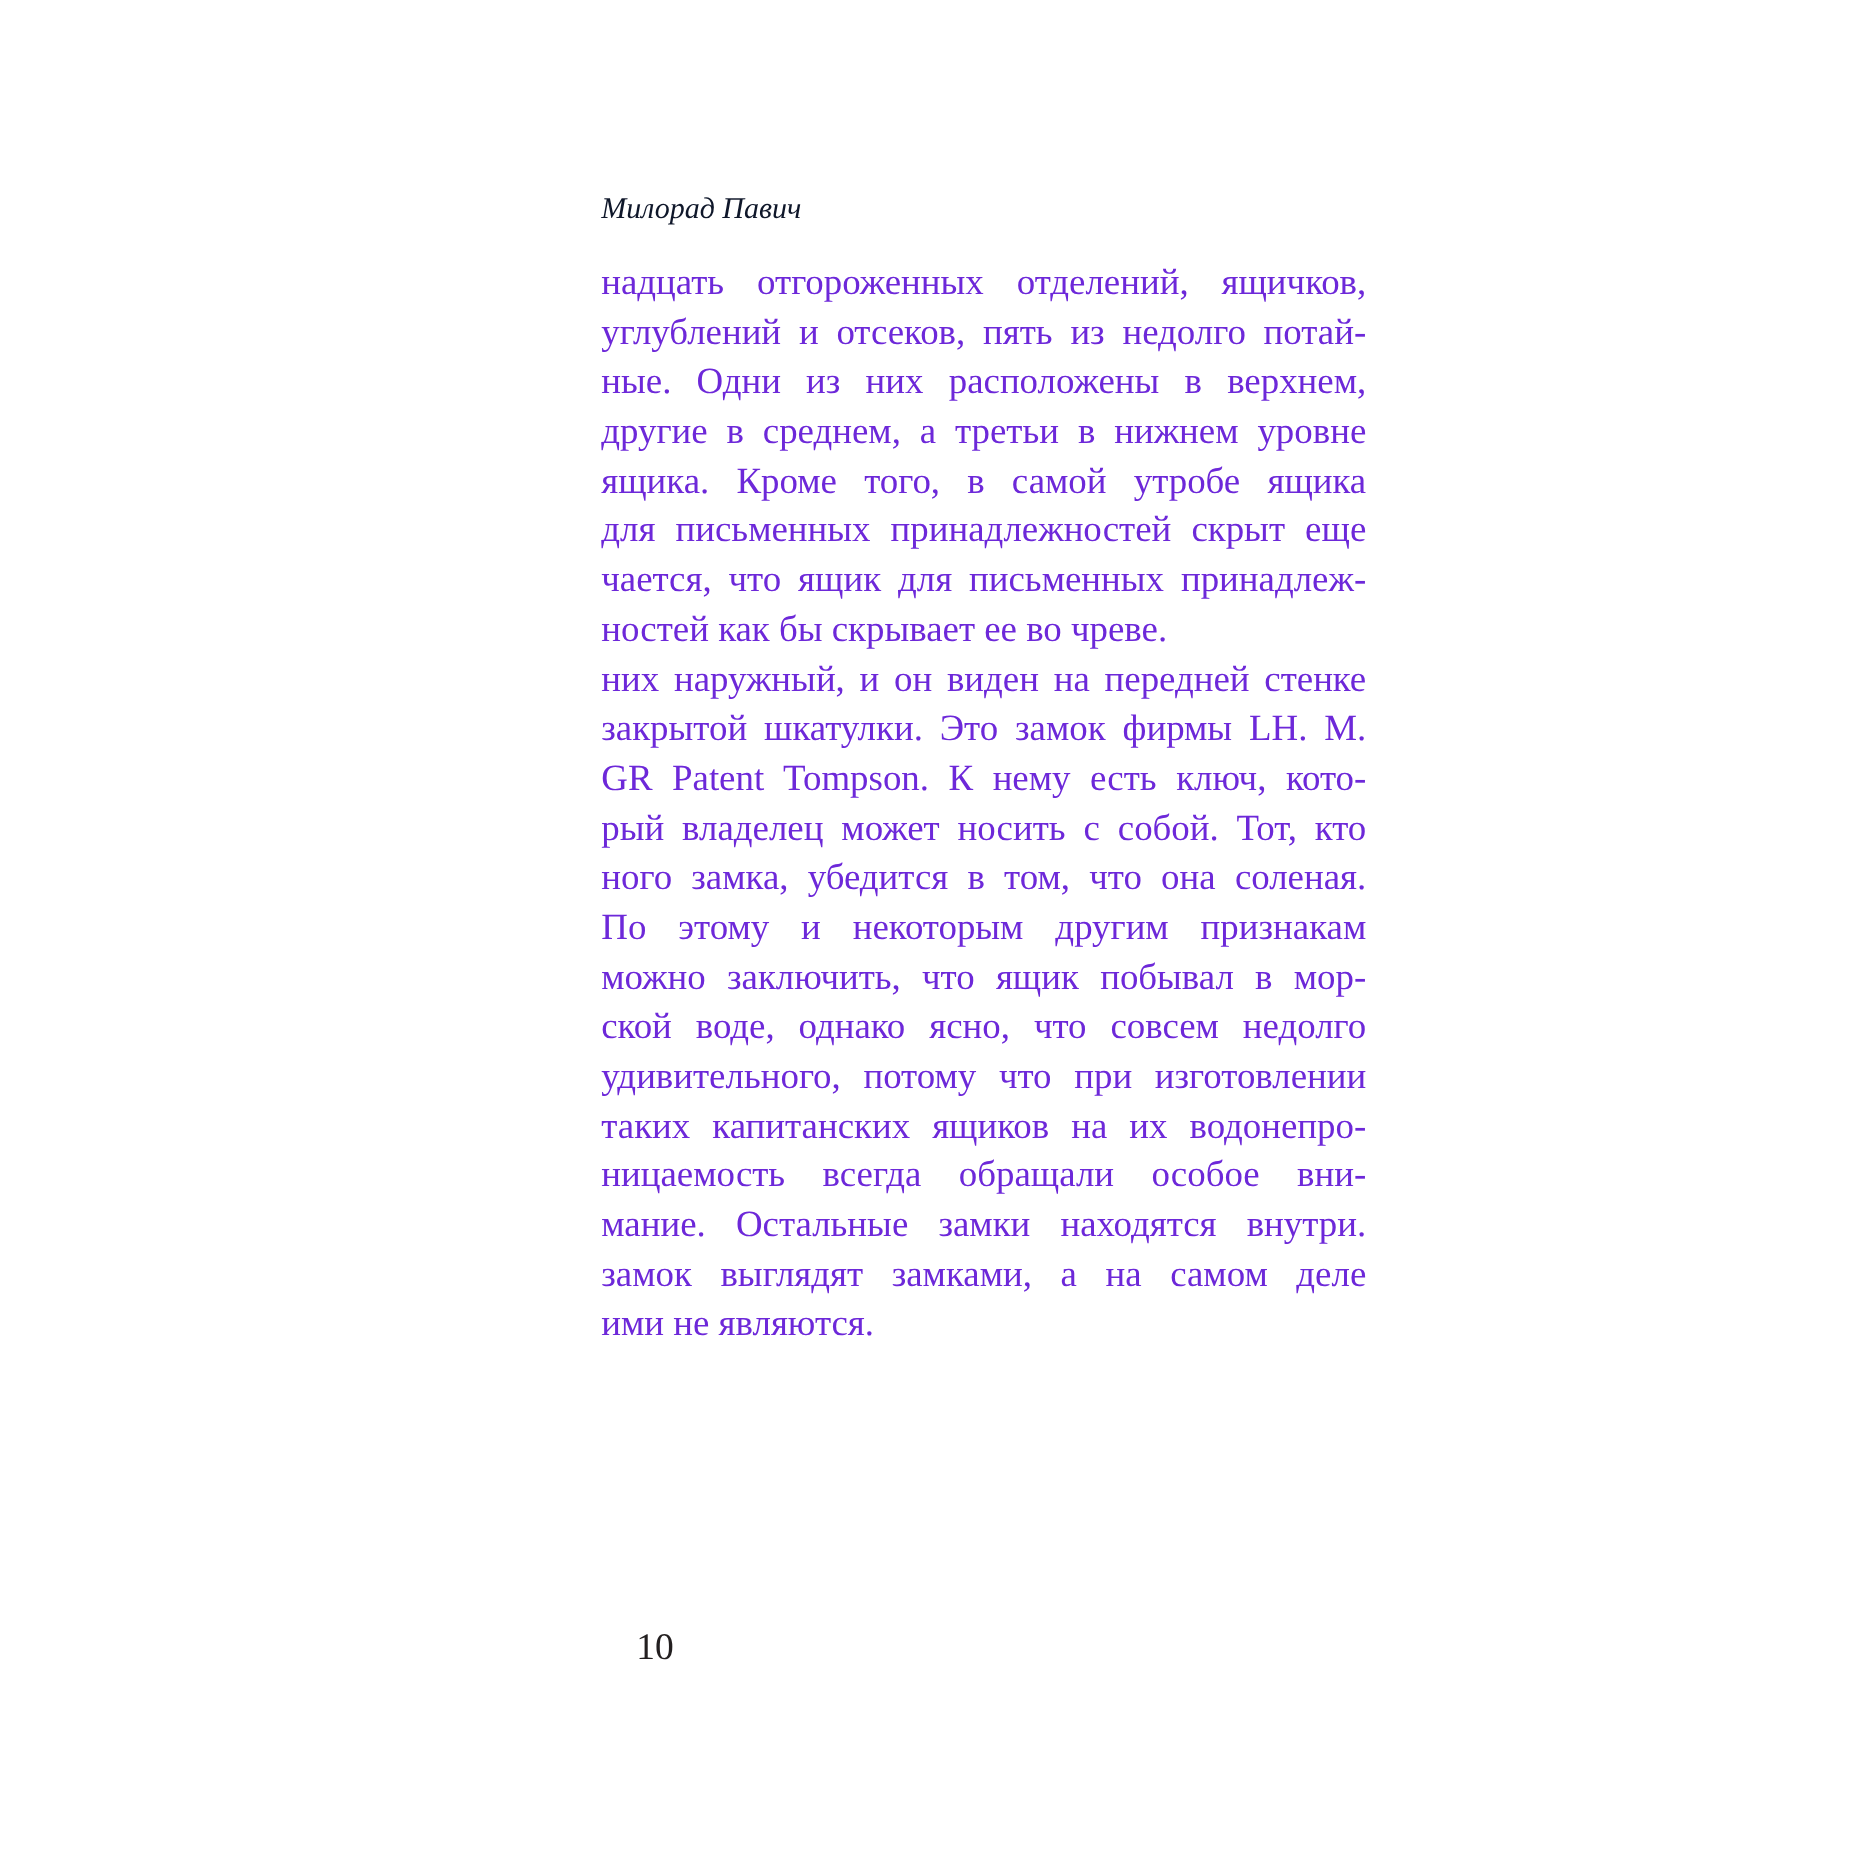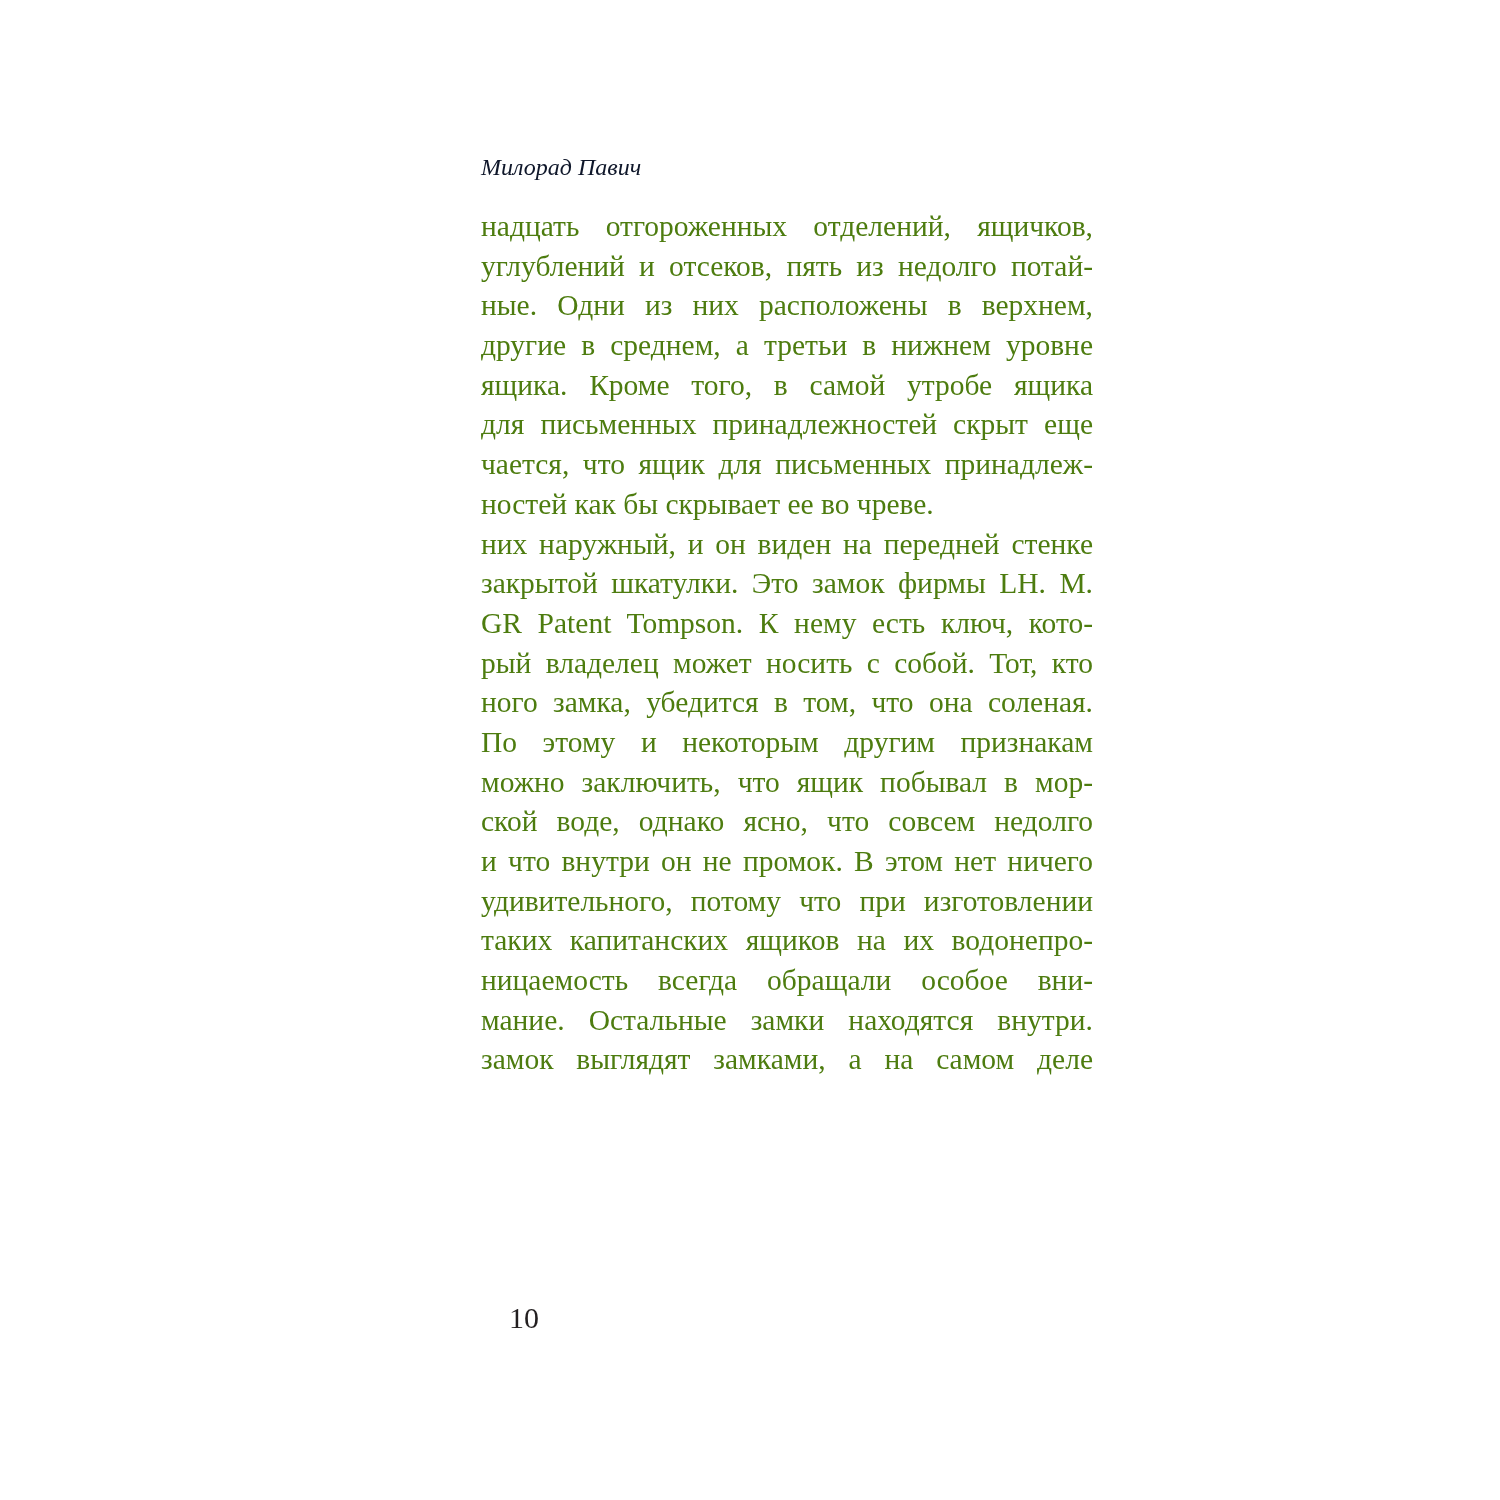--- a/index.html
+++ b/index.html
@@ -31,21 +31,21 @@
       color: #0f172a;
       white-space: nowrap;
     }
     .text-block {
       position: absolute;
       left: 481px;
       top: 207px;
       width: 612px;
       font-family: "Liberation Serif", "DejaVu Serif", serif;
       font-size: 29.5px;
-      color: #4d7c0f;
+      color: #6d28d9;
     }
     .line {
       display: block;
       height: 39.7px;
       line-height: 39.7px;
       white-space: nowrap;
       text-align: justify;
       text-align-last: justify;
       overflow: visible;
     }
@@ -88,24 +88,24 @@
 
     <div>
       <span class="line">них наружный, и он виден на передней стенке</span>
       <span class="line">закрытой шкатулки. Это замок фирмы LH. M.</span>
       <span class="line">GR Patent Tompson. К нему есть ключ, кото-</span>
       <span class="line">рый владелец может носить с собой. Тот, кто</span>
       <span class="line">ного замка, убедится в том, что она соленая.</span>
       <span class="line">По этому и некоторым другим признакам</span>
       <span class="line">можно заключить, что ящик побывал в мор-</span>
       <span class="line">ской воде, однако ясно, что совсем недолго</span>
-      <span class="line">и что внутри он не промок. В этом нет ничего</span>
       <span class="line">удивительного, потому что при изготовлении</span>
       <span class="line">таких капитанских ящиков на их водонепро-</span>
       <span class="line">ницаемость всегда обращали особое вни-</span>
       <span class="line">мание. Остальные замки находятся внутри.</span>
       <span class="line">замок выглядят замками, а на самом деле</span>
+      <span class="line last">ими не являются.</span>
     </div>
   </div>
 
   <div class="folio">10</div>
 
 </div>
 
 </body></html>

